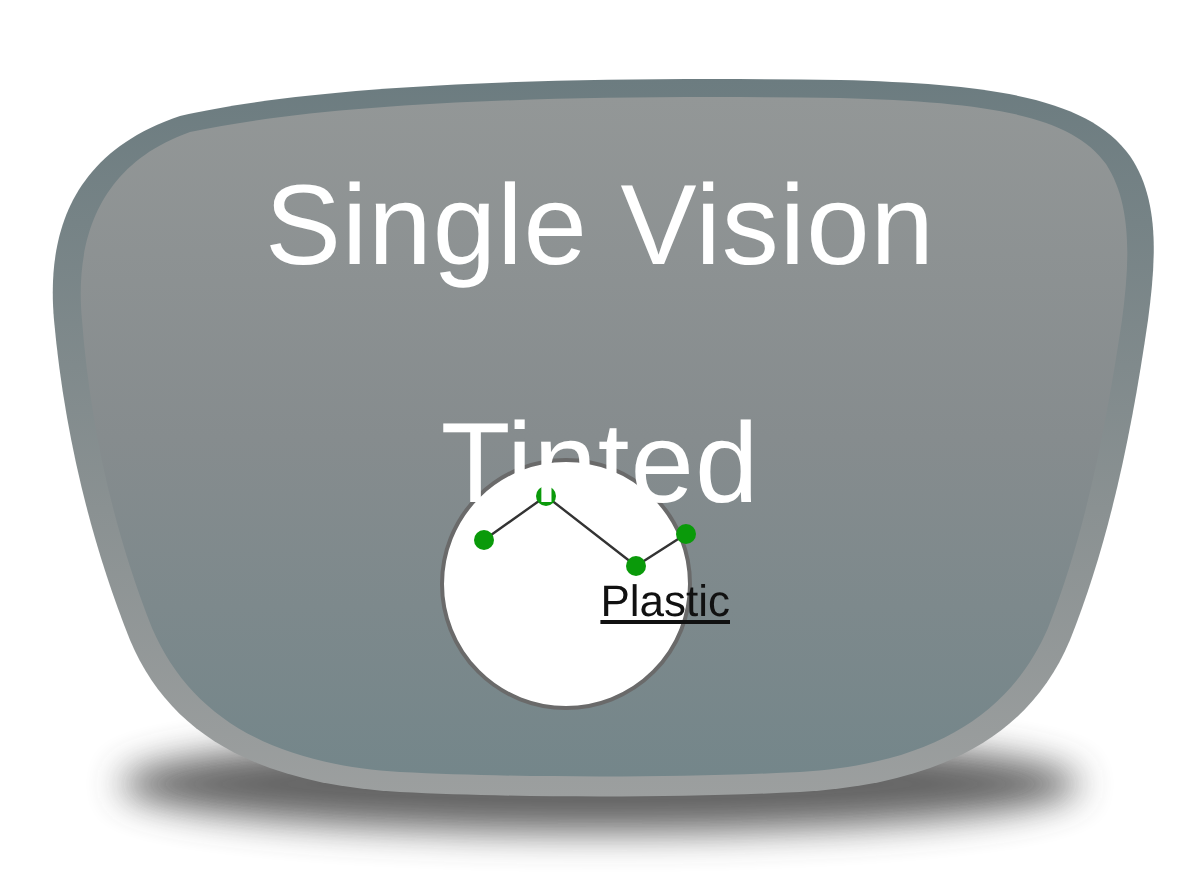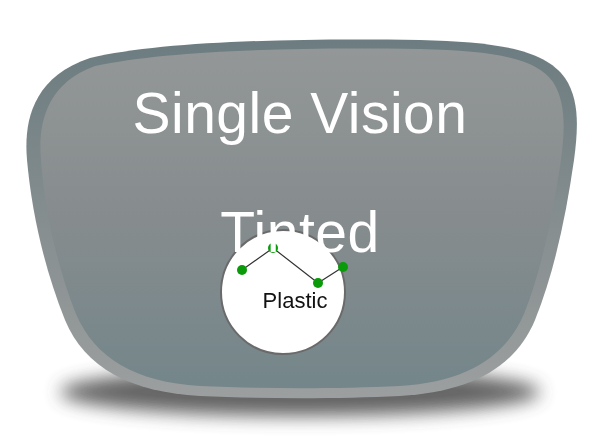--- a/index.html
+++ b/index.html
@@ -5,23 +5,23 @@
   html, body { margin: 0; padding: 0; background: #ffffff; }
   body { width: 600px; height: 445px; position: relative; overflow: hidden; }
   .stage { position: absolute; left: 0; top: 0; width: 519px; height: 445px; }
   svg { position: absolute; left: 0; top: 0; }
   .title-line {
     position: absolute; left: 0; width: 600px; text-align: center;
     font-family: "Liberation Sans", sans-serif; color: #ffffff;
     font-size: 57px; line-height: 1; letter-spacing: 0.5px;
   }
   .badge-text {
-    position: absolute; width: 140px; text-align: center;
+    position: absolute; width: 140px; text-align: right;
     font-family: "Liberation Sans", sans-serif; color: #111111;
-    font-size: 22px; line-height: 1;
+    font-size: 22px; line-height: 1; text-decoration: underline;
   }
 </style>
 </head>
 <body>
 
 <div class="stage">
   <svg width="600" height="445" viewBox="0 0 600 445">
     <defs>
       <linearGradient id="lensFill" x1="0" y1="0" x2="0" y2="1">
         <stop offset="0" stop-color="#939797"></stop>

